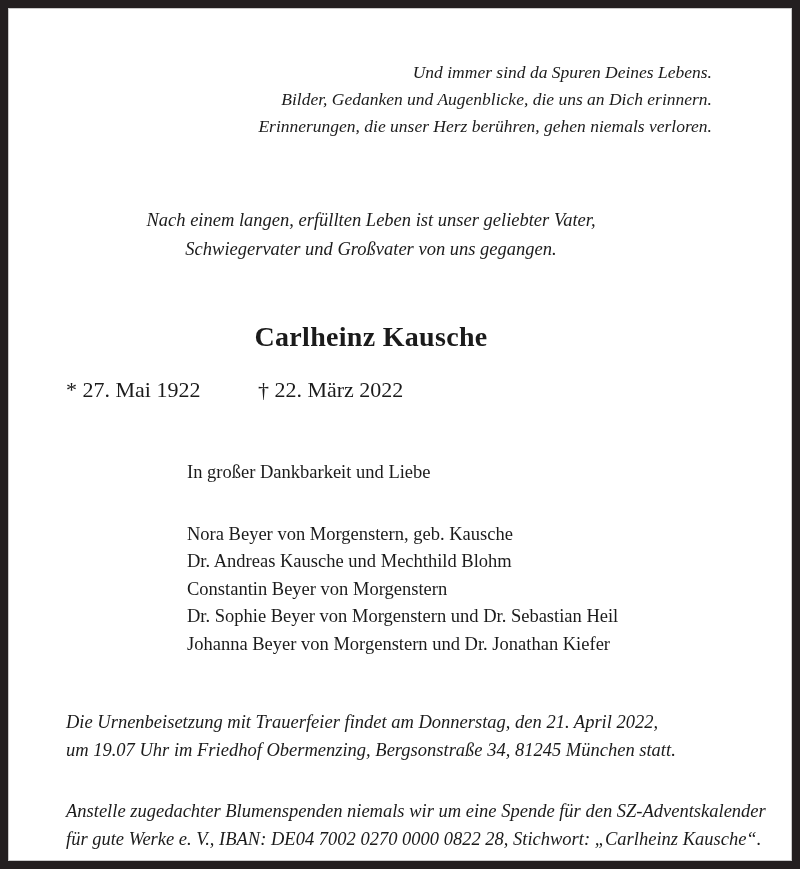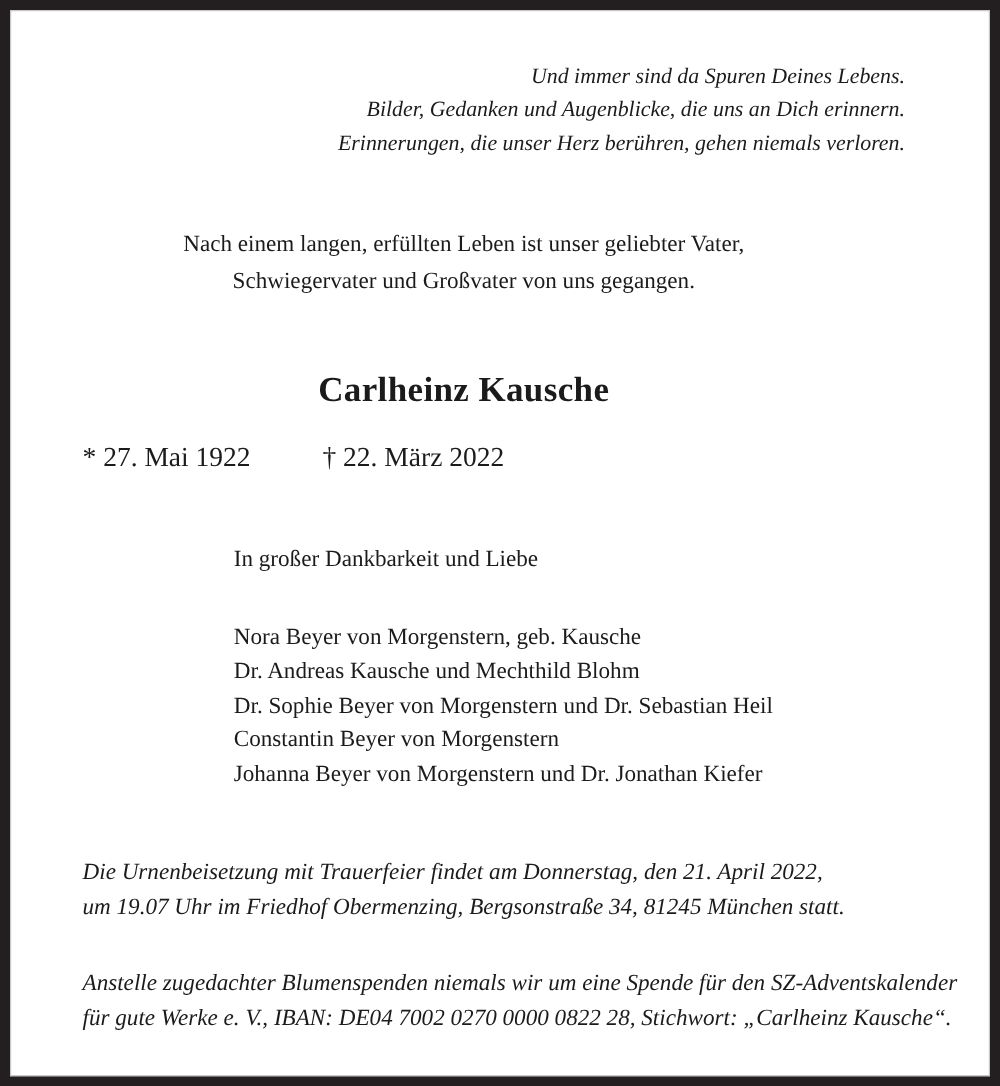--- a/index.html
+++ b/index.html
@@ -41,39 +41,40 @@
     display: block;
   }
 
   
   .epigraph {
     text-align: right;
     font-style: italic;
     font-size: 17.5px;
     line-height: 27px;
     color: #1b1b1b;
-    margin: 0;
+    margin: 12px;
     padding-right: 10px;
   }
   .epigraph .epi-line {
     display: block;
     white-space: nowrap;
   }
 
   
   .intro {
     text-align: center;
     font-size: 18.5px;
     line-height: 29px;
     margin: 0;
     padding-top: 54px;
     padding-right: 58px;
   }
   .intro .intro-line {
     display: block;
+    font-style: italic;
   }
 
   
   .name-block {
     text-align: center;
     padding-top: 50px;
     padding-right: 58px;
   }
   .deceased-name {
     font-size: 28px;
@@ -157,22 +158,22 @@
       <div class="dates">
         <span class="date-birth">* 27. Mai 1922</span>
         <span class="date-death">† 22. März 2022</span>
       </div>
 
       <div class="family-block">
         <p class="dedication">In großer Dankbarkeit und Liebe</p>
         <ul class="survivors">
           <li>Nora Beyer von Morgenstern, geb. Kausche</li>
           <li>Dr. Andreas Kausche und Mechthild Blohm</li>
+          <li>Constantin Beyer von Morgenstern</li>
           <li>Dr. Sophie Beyer von Morgenstern und Dr. Sebastian Heil</li>
-          <li>Constantin Beyer von Morgenstern</li>
           <li>Johanna Beyer von Morgenstern und Dr. Jonathan Kiefer</li>
         </ul>
       </div>
 
       <div class="footer-block">
         <p class="footer-para">
           <span class="ft-line">Die Urnenbeisetzung mit Trauerfeier findet am Donnerstag, den 21. April 2022,</span>
           <span class="ft-line">um 19.07 Uhr im Friedhof Obermenzing, Bergsonstraße 34, 81245 München statt.</span>
         </p>
         <p class="footer-para">

